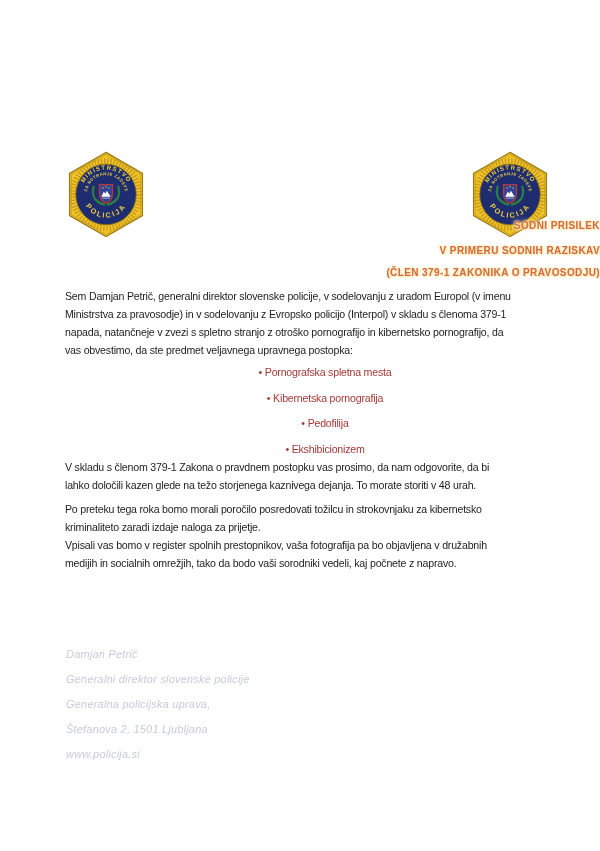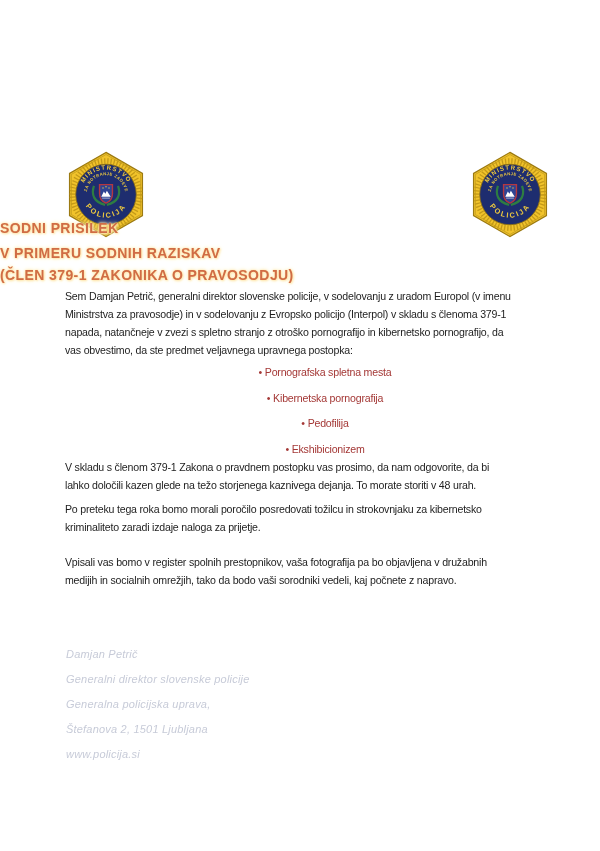--- a/index.html
+++ b/index.html
@@ -5,22 +5,22 @@
   html,body { margin:0; padding:0; background:#ffffff; }
   .page {
     position:relative; width:600px; height:851px; background:#ffffff;
     font-family:"Liberation Sans", sans-serif; overflow:hidden;
   }
   .badge { position:absolute; top:151px; width:86px; height:87px; }
   .badge-left  { left:63px; }
   .badge-right { left:467px; }
 
   .title-line {
-    position:absolute; left:0; width:100%; text-align:left;
-    font-weight:bold; font-size:14px; letter-spacing:0.4px;
+    position:absolute; left:0; width:100%; text-align:right;
+    font-weight:bold; font-size:10px; letter-spacing:0.4px;
     color:#d06c45;
     text-shadow: 0 0 1px #ffe3a6, 0 0 3px #ffe8b0, 0 0 5px #ffefc4, 1px 1px 2px #ffe8b0;
   }
   .title-1 { top:220px; }
   .title-2 { top:245px; }
   .title-3 { top:267px; }
 
   .content {
     position:absolute; left:65px; top:287px; width:520px;
     color:#1d1d1d; font-weight:normal; font-size:10.6px; letter-spacing:-0.2px;
@@ -31,21 +31,21 @@
   .bullet-line {
     line-height:18px; margin-bottom:7.5px; white-space:nowrap;
     color:#a43836;
     text-align:center;
   }
   .bullet-line:last-child { margin-bottom:0; }
   .bullet-line::before { content:"\2022  "; }
 
   .para-2 { margin-top:0px; }
   .para-3 { margin-top:6px; }
-  .para-4 { margin-top:17px; }
+  .para-4 { margin-top:0; }
 
   .signature {
     position:absolute; left:66px; top:642px;
     font-style:italic; font-weight:normal; font-size:11px;
     color:#c7cbd8; letter-spacing:0.2px;
   }
   .sig-line { line-height:25px; white-space:nowrap; }
 </style>
 </head>
 <body>

